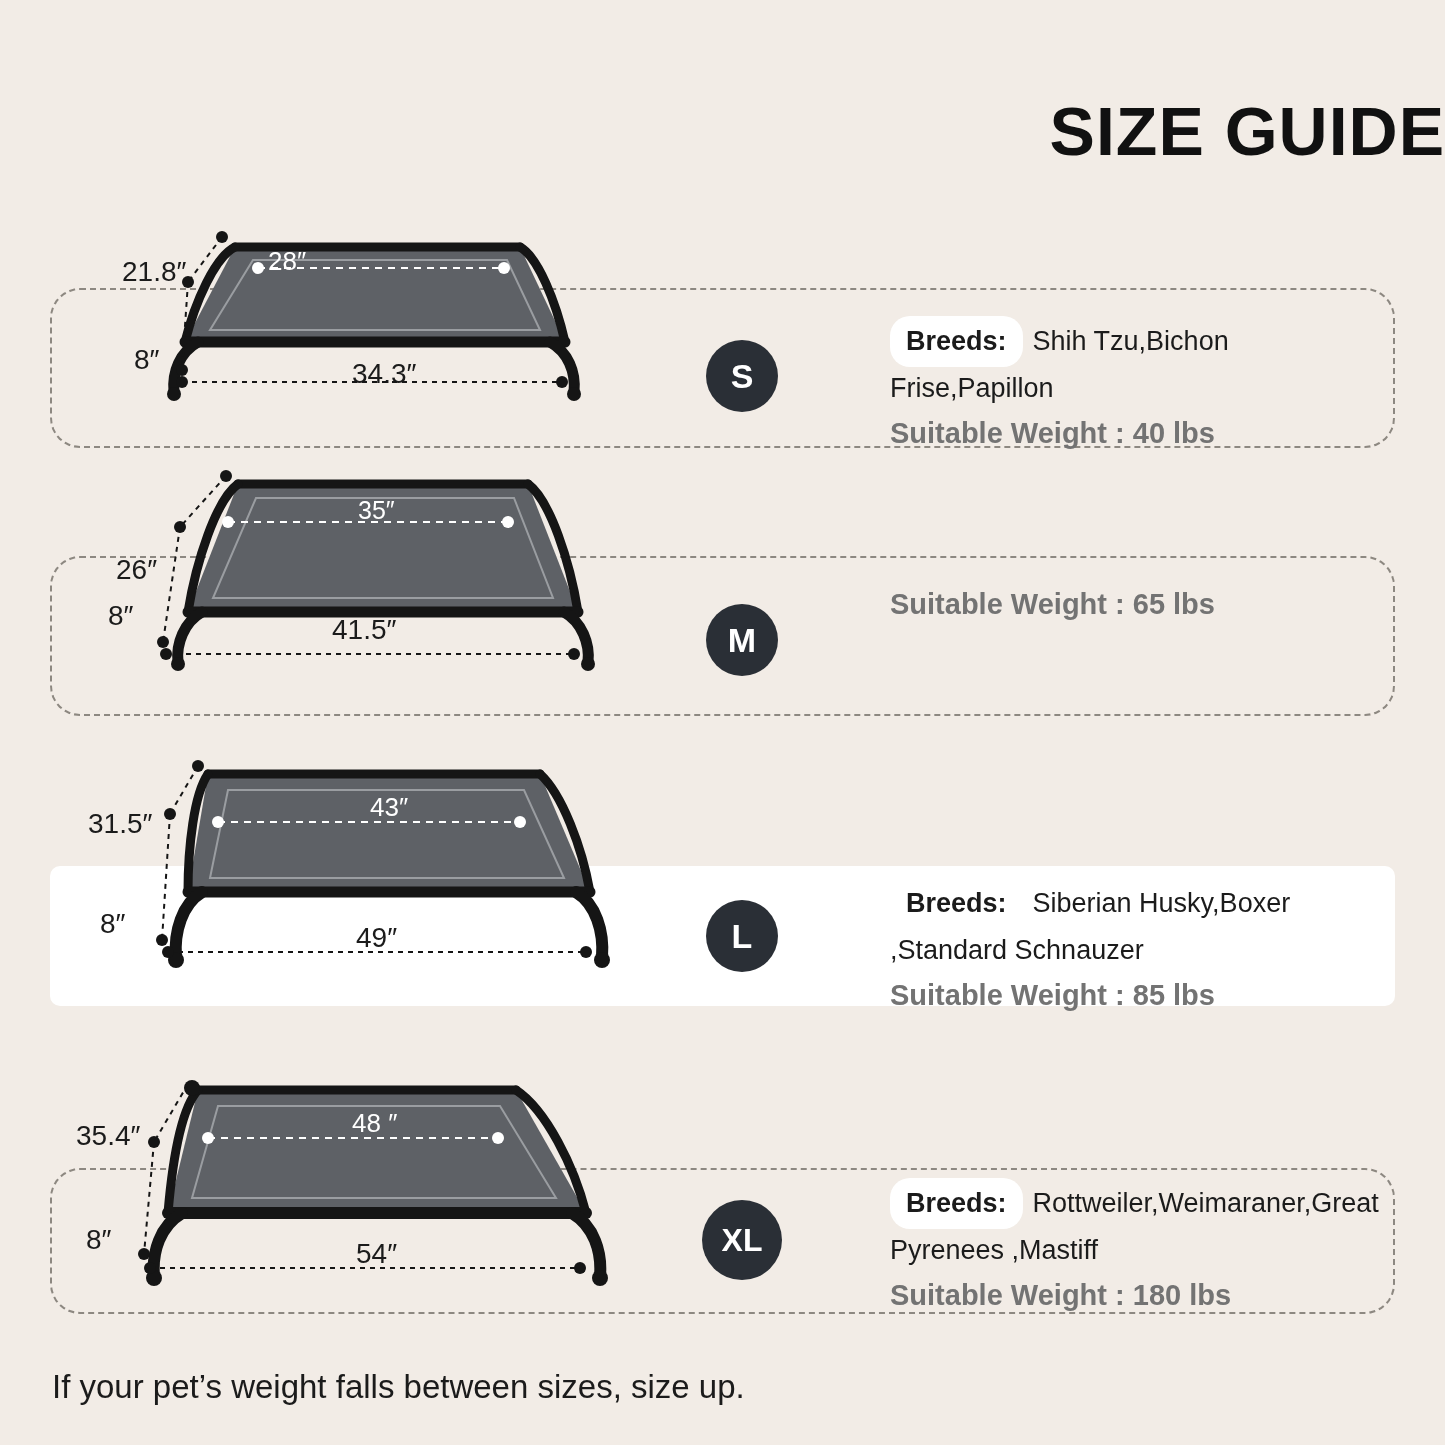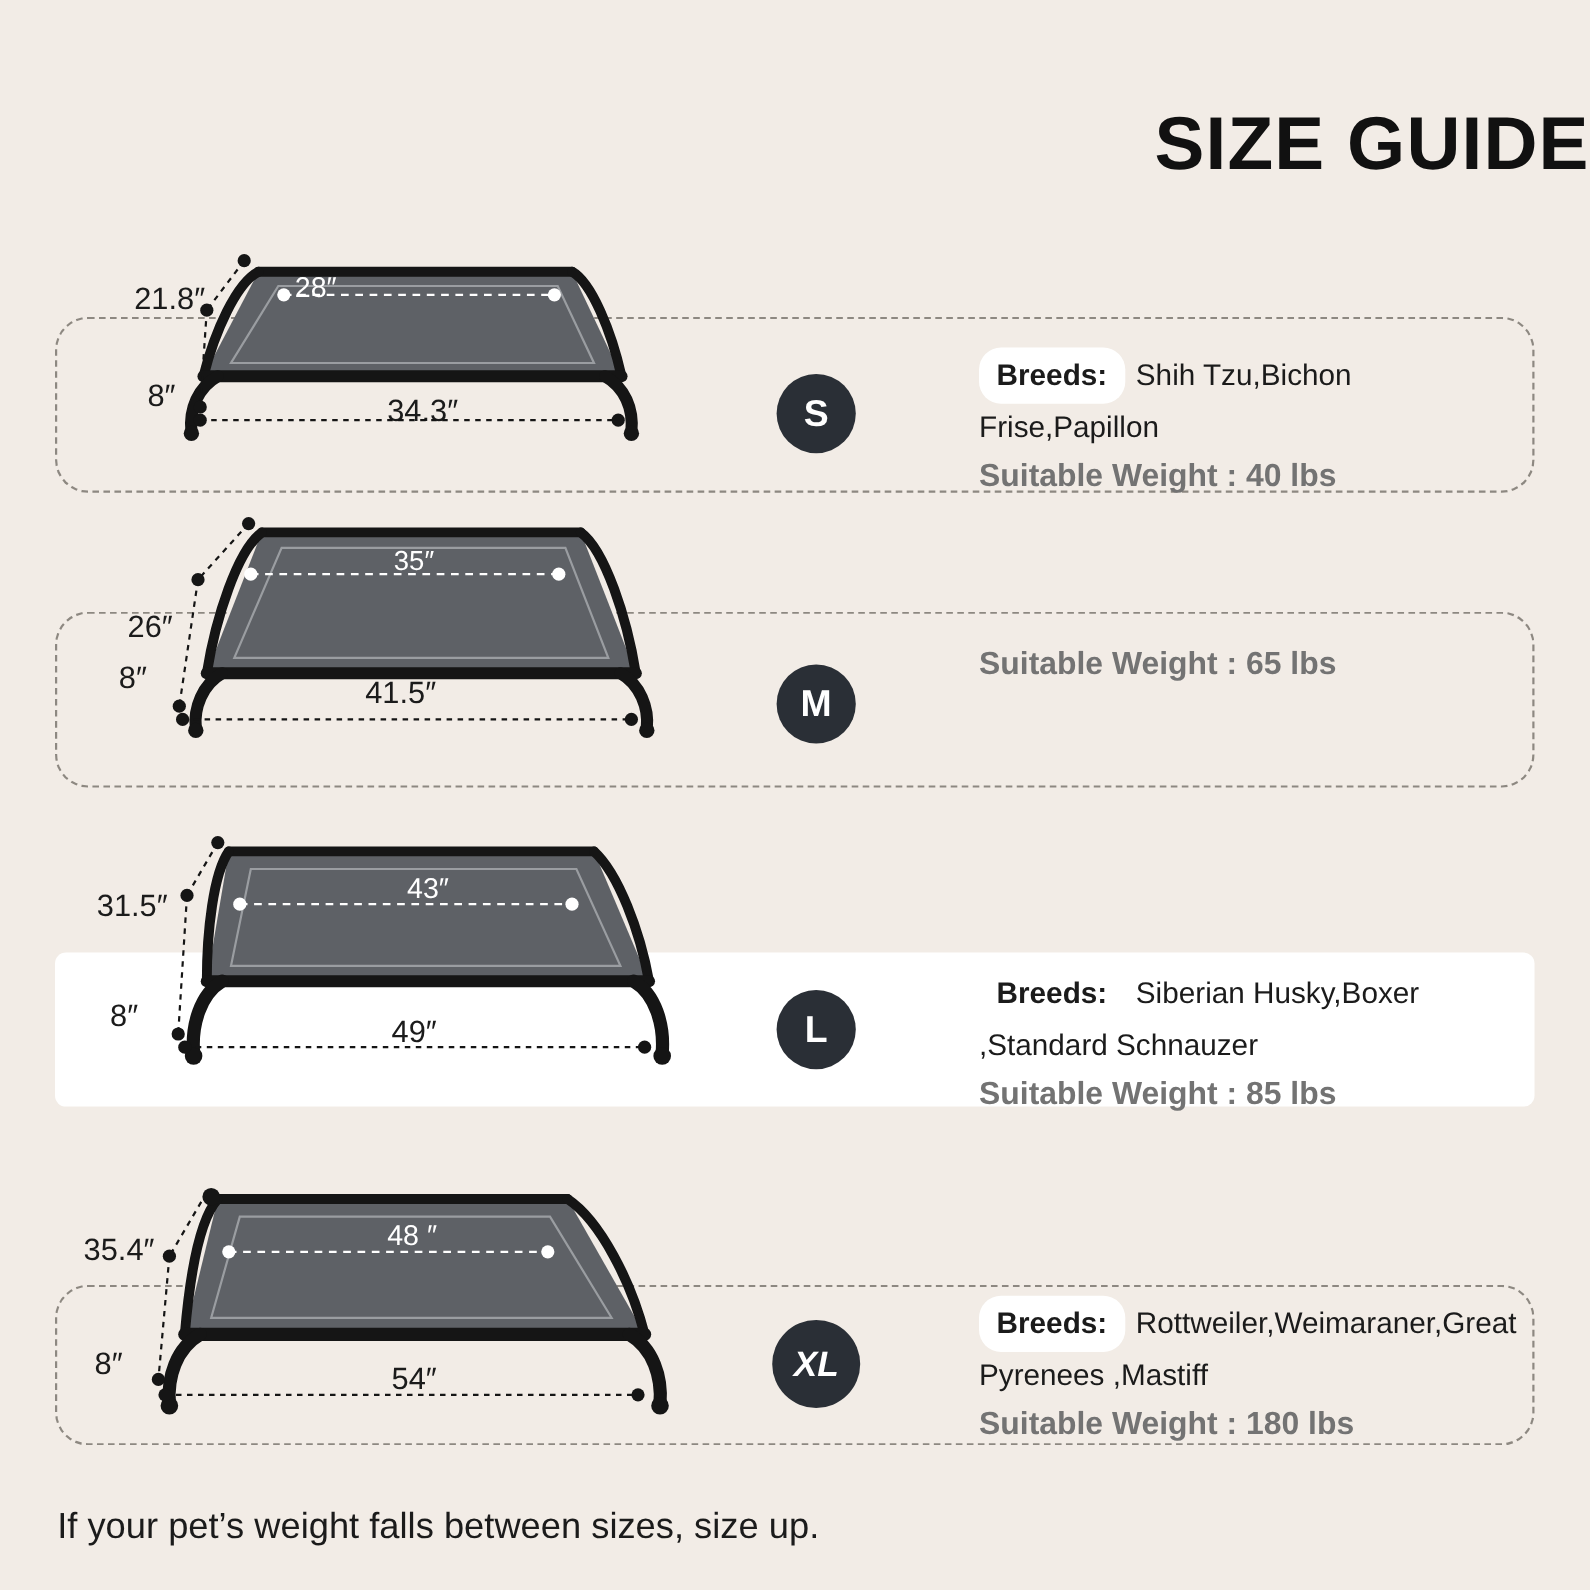--- a/index.html
+++ b/index.html
@@ -289,21 +289,21 @@
   <svg style="position:absolute;left:116px;top:1068px;" width="580" height="230">
     <line x1="72" y1="16" x2="38" y2="74" stroke="#151515" stroke-width="2" stroke-dasharray="5,5"></line>
     <line x1="38" y1="74" x2="28" y2="186" stroke="#151515" stroke-width="2" stroke-dasharray="5,5"></line>
     <circle cx="38" cy="74" r="6" fill="#151515"></circle>
     <circle cx="28" cy="186" r="6" fill="#151515"></circle>
     <line x1="34" y1="200" x2="464" y2="200" stroke="#151515" stroke-width="2" stroke-dasharray="5,5"></line>
     <circle cx="34" cy="200" r="6" fill="#151515"></circle>
     <circle cx="464" cy="200" r="6" fill="#151515"></circle>
   </svg>
 
-  <div class="badge" style="left:702px;top:1200px;width:80px;height:80px;font-size:32px;font-style:italic;">
+  <div class="badge" style="left:702px;top:1200px;width:80px;height:80px;font-size:32px;">
     <span>XL</span>
   </div>
 
   <div class="info" style="left:890px;top:1178px;width:500px;">
     <span class="breeds-line">
       <span class="breeds-chip">Breeds:</span><span class="breeds-text">Rottweiler,Weimaraner,Great Pyrenees ,Mastiff</span>
     </span>
     <span class="weight">Suitable Weight : 180 lbs</span>
   </div>
 

